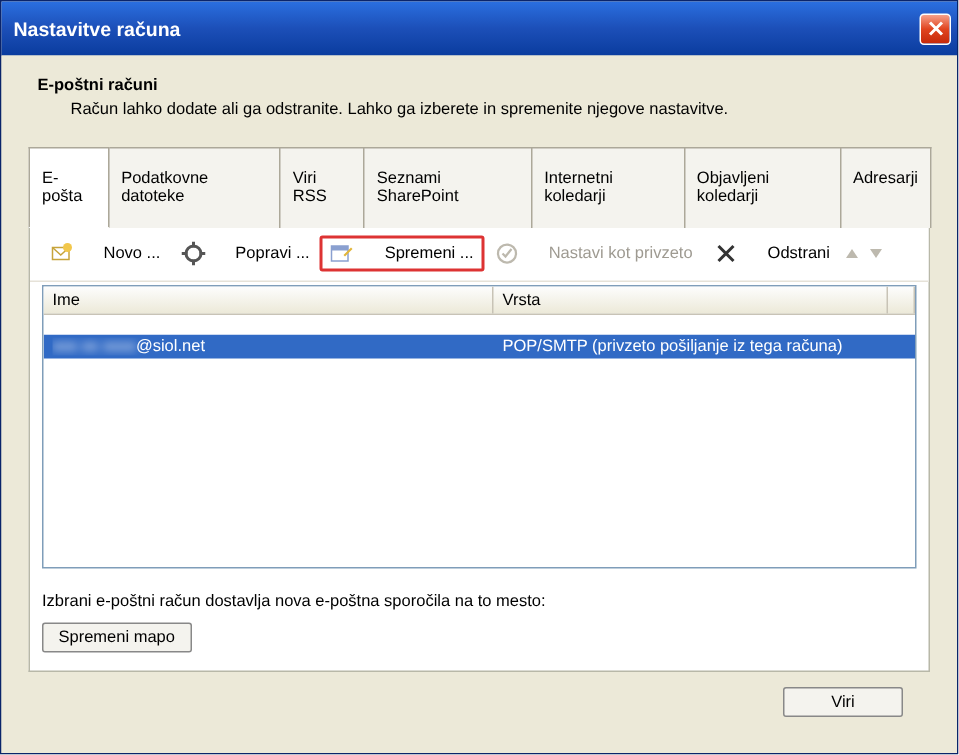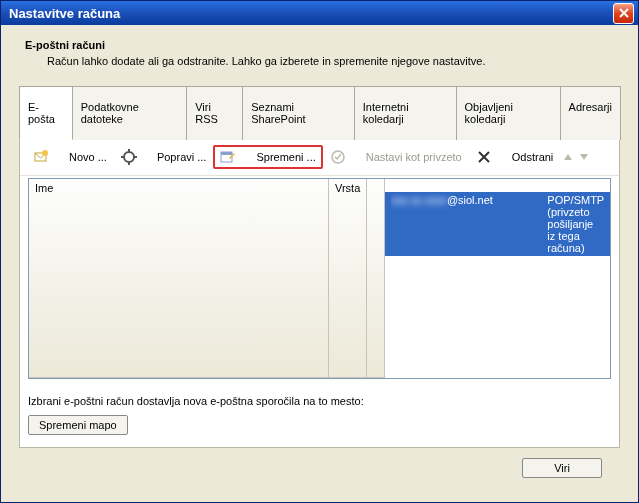--- a/index.html
+++ b/index.html
@@ -11,21 +11,21 @@
   }
   .window {
     width: 639px;
     height: 503px;
     border: 1px solid #0a246a;
     background: #ece9d8;
     display: flex;
     flex-direction: column;
   }
   .titlebar {
-    height: 24px;
+    height: 36px;
     background: linear-gradient(to bottom, #2a6fe0 0%, #1c4fb8 50%, #0a3c9e 100%);
     color: #fff;
     font-weight: bold;
     font-size: 13px;
     display: flex;
     align-items: center;
     padding: 0 4px 0 8px;
     justify-content: space-between;
   }
   .titlebar .title { flex:1; }
@@ -112,21 +112,21 @@
   }
   .arrow-btn {
     width:16px;height:16px;display:flex;align-items:center;justify-content:center;
     color:#9e9a91;font-size:12px;cursor:default;
   }
   .listview {
     flex:1;
     margin:2px 8px 8px 8px;
     border:1px solid #7f9db9;
     background:#fff;
-    display:flex;flex-direction:row;
+    display:flex;flex-direction:column;
     overflow:hidden;
   }
   .list-header {
     display:flex;
     background:linear-gradient(#fdfdfd,#ece9d8);
     border-bottom:1px solid #c8c3b6;
     font-size:11px;
   }
   .list-header .col {
     padding:3px 6px;

